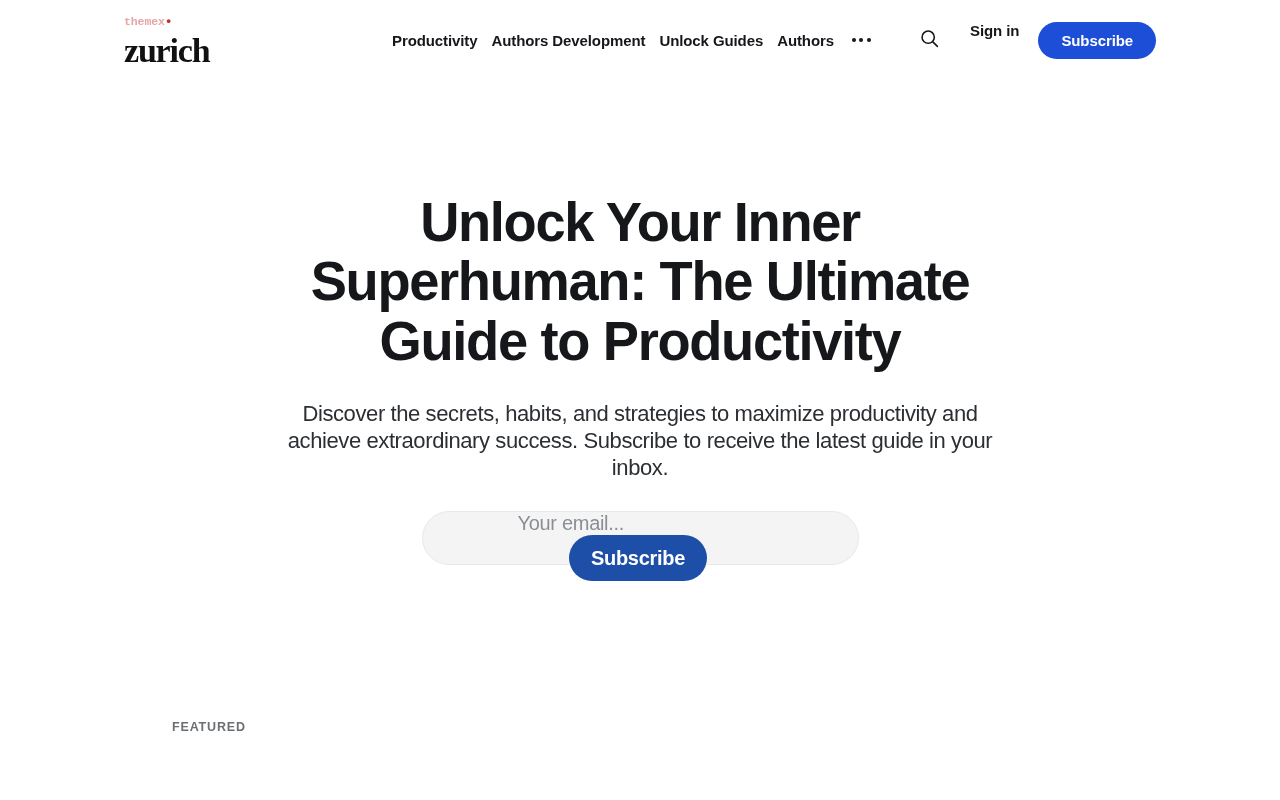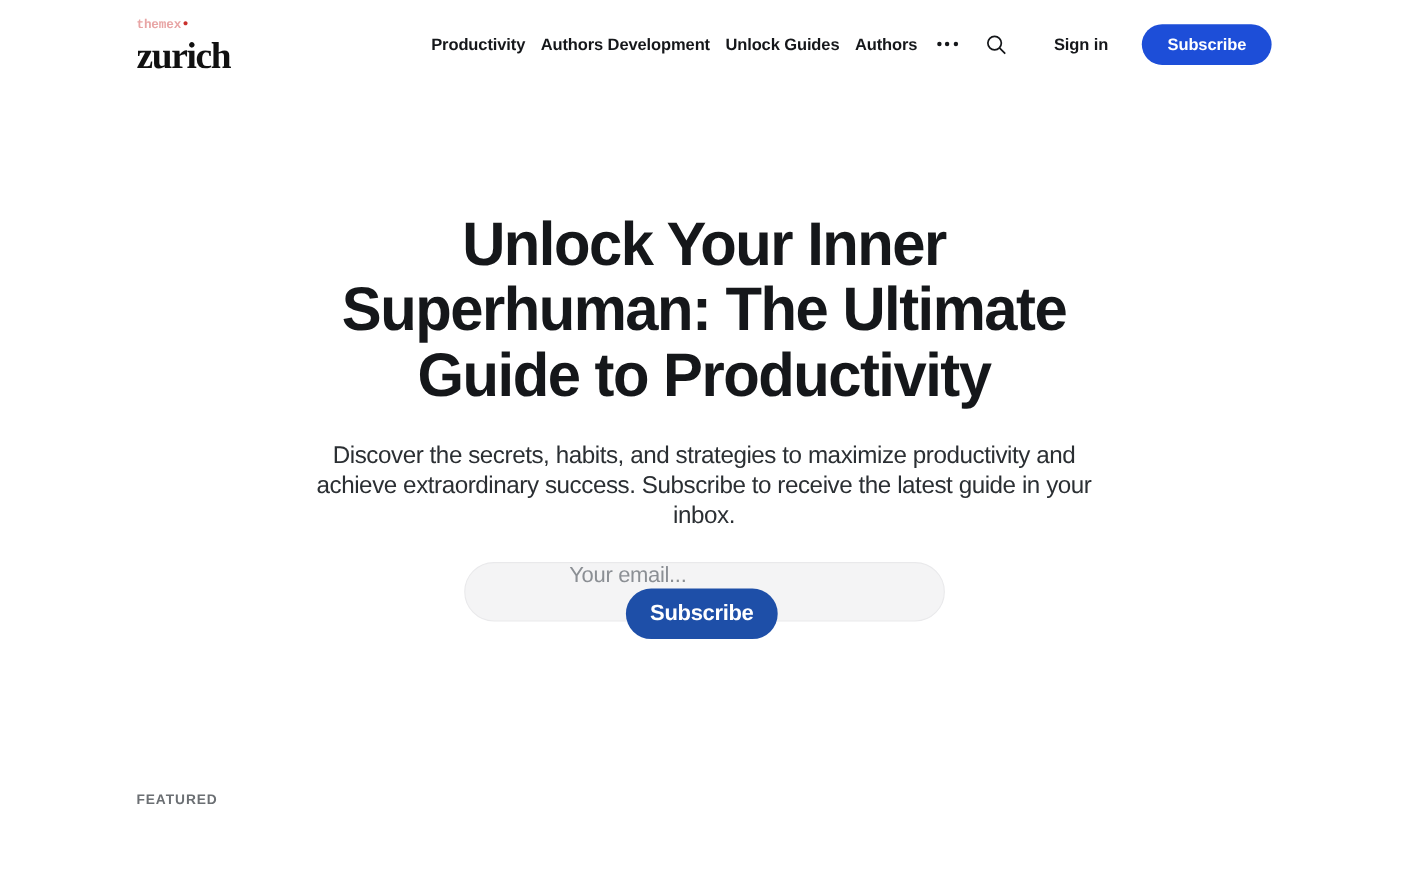--- a/index.html
+++ b/index.html
@@ -90,22 +90,22 @@
     width: 4px;
     height: 4px;
     border-radius: 50%;
     background: #15171a;
     display: block;
   }
 
   .header-right {
     margin-left: auto;
     display: flex;
-    align-items: center;
-    gap: 12px;
+    align-items: flex-start;
+    gap: 0;
     flex: 0 0 auto;
   }
   .search-btn {
     background: none;
     border: none;
     padding: 6px;
     margin-right: 24px;
     cursor: pointer;
     display: flex;
     align-items: center;
@@ -203,20 +203,21 @@
     font-weight: 700;
     cursor: pointer;
     letter-spacing: -0.3px;
     line-height: 1;
   }
 
   
   .featured-section {
     margin-top: 156px;
     padding: 0 124px;
+    margin-left: 48px;
   }
   .featured-label {
     font-size: 12.5px;
     font-weight: 700;
     letter-spacing: 0.85px;
     color: #6b6f73;
     text-transform: uppercase;
     line-height: 1;
   }
 </style>

